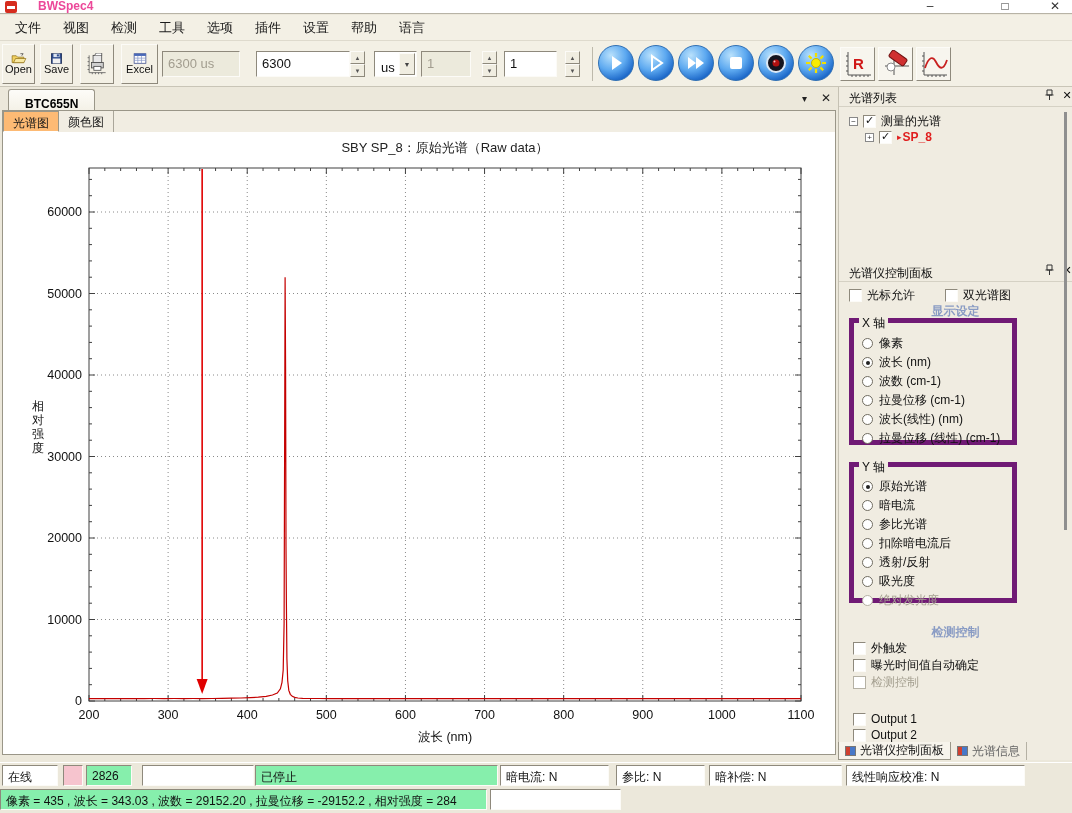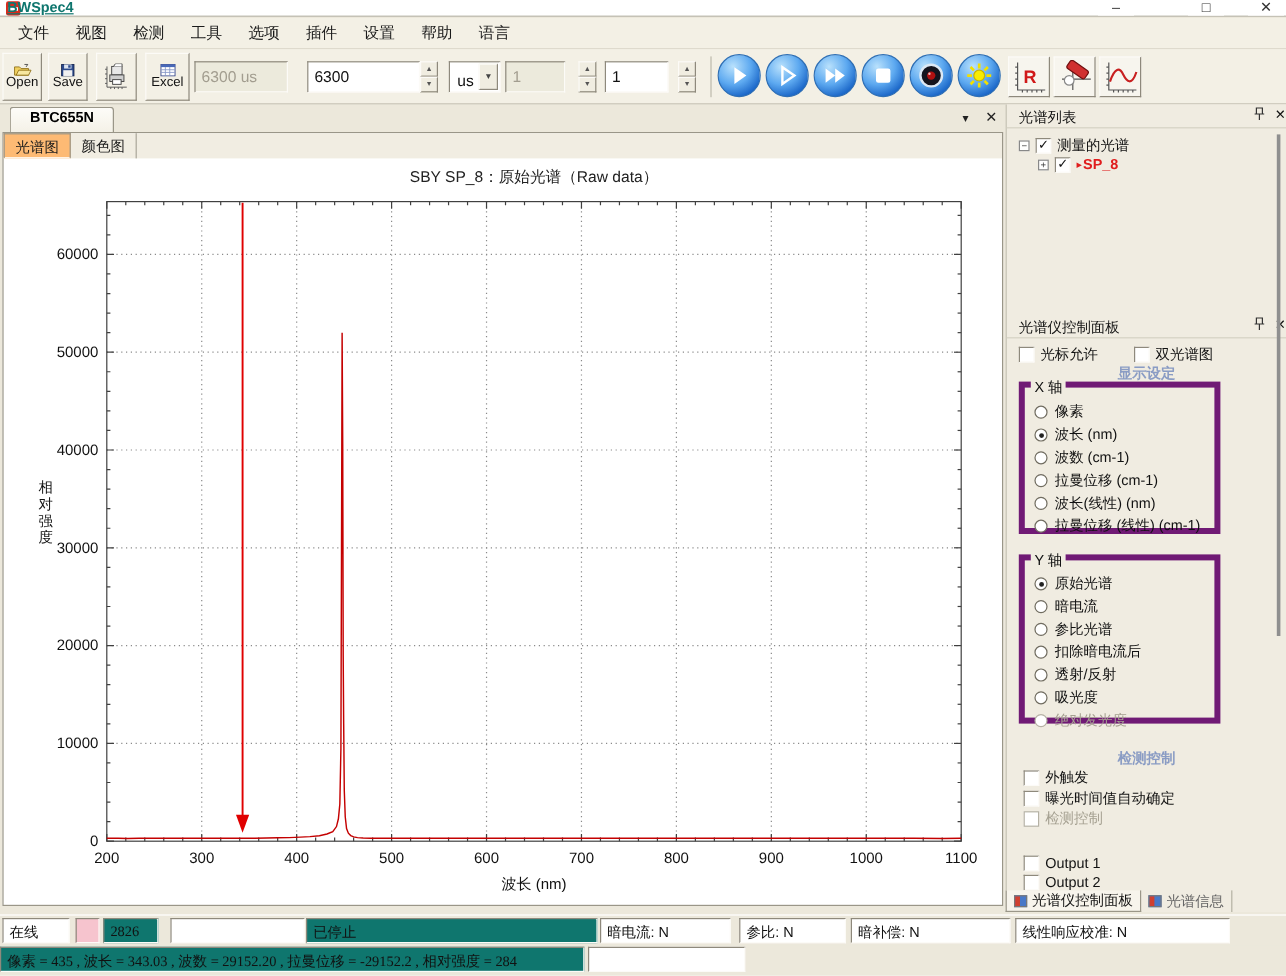--- a/index.html
+++ b/index.html
@@ -6,21 +6,21 @@
   body { margin:0; font-family:"Liberation Sans","DejaVu Sans",sans-serif; }
   #app { position:relative; width:1072px; height:813px; background:#ece8db; overflow:hidden;
          font-size:12px; color:#111; }
 
   
   #titlebar { position:absolute; left:0; top:0; width:1072px; height:14px; background:#fff;
               border-bottom:1px solid #b7b3a6; }
   #app-icon { position:absolute; left:5px; top:1px; width:12px; height:12px; background:#d62c1e;
               border-radius:2px; }
   #app-icon::after{ content:""; position:absolute; left:2px; top:5px; width:8px; height:3px; background:#fff; }
-  #win-title { position:absolute; left:6px; top:-1px; font-size:12px; font-weight:bold; color:#0f766e;text-decoration:underline; }
+  #win-title { position:absolute; left:38px; top:-1px; font-size:12px; font-weight:bold; color:#ec4899; }
   .winbtn { position:absolute; top:-2px; width:30px; height:15px; text-align:center; font-size:12px;
             color:#333; background:#fff; border:none; cursor:default; }
   #btn-min { left:915px; } #btn-max { left:990px; } #btn-close { left:1040px; }
 
   
   #menubar { position:absolute; left:0; top:15px; width:1072px; height:26px; background:#f3f0e5;
              border-bottom:1px solid #dedacd; display:flex; align-items:center; padding-left:4px; }
   .menu-item { padding:0 11px; font-size:13px; line-height:25px; color:#1a1a1a; }
 
   
@@ -43,21 +43,21 @@
            display:flex; align-items:center; justify-content:center; }
   .combo-arrow::before{content:"▼";}
   #tb-sep { position:absolute; left:592px; top:6px; width:1px; height:34px; background:#bdb9ab; }
   .rbtn { position:absolute; top:4px; width:36px; height:36px; border-radius:50%; border:1px solid #2f6fb4;
           background:radial-gradient(circle at 35% 28%, #b9e1fc 0%, #5da9f0 45%, #1a66c8 78%, #0c4ea6 100%);
           padding:0; display:flex; align-items:center; justify-content:center; }
   .sqbtn { position:absolute; top:6px; width:35px; height:34px; background:#f7f5ee; border:1px solid;
            border-color:#fcfbf7 #8e897c #8e897c #fcfbf7; padding:0; display:flex; align-items:center; justify-content:center; }
 
   
-  #tab-doc { position:absolute; left:8px; top:89px; height:31px; padding:1px 16px 0 16px; font-size:12px;
+  #tab-doc { position:absolute; left:8px; top:89px; height:31px; padding:7px 16px 0 16px; font-size:12px;
              font-weight:bold; color:#000; background:linear-gradient(#fdfcf8,#f0ecdf);
              border:1px solid #9a9688; border-bottom:none; border-radius:3px 3px 0 0; }
   #tabstrip-caret { position:absolute; left:796px; top:92px; font-size:10px; color:#222; background:none; border:none; }
   #tabstrip-close { position:absolute; left:815px; top:90px; font-size:12px; color:#222; background:none; border:none; }
   #docpanel { position:absolute; left:2px; top:110px; width:834px; height:645px; background:#fff;
               border:1px solid #9a9688; }
   #subtabs { position:absolute; left:0; top:0; width:832px; height:21px; background:#f1ede2; display:flex; }
   .subtab { height:21px; padding:3px 9px 0 9px; font-size:12px; color:#1a1a1a;
             border-right:1px solid #aaa69a; }
   .subtab.active { background:#fdba74; border:1px solid #9a9688; border-bottom:1px solid #fff; font-weight:normal; }
@@ -106,21 +106,21 @@
   .ptab .mini-icon { width:11px; height:10px; background:#4878c8; border:1px solid #777; margin-right:4px; position:relative; }
   .ptab .mini-icon::before { content:""; position:absolute; left:0; top:0; width:4px; height:100%; background:#d04030; }
   .ptab.inactive { color:#666; }
 
   
   #statusbar1 { position:absolute; left:0; top:762px; width:1072px; height:26px; background:#ece8db;
                 border-top:1px solid #fff; }
   #statusbar2 { position:absolute; left:0; top:788px; width:1072px; height:25px; background:#ece8db; }
   .sseg { position:absolute; top:2px; height:21px; border:1px solid; border-color:#8e897c #fcfbf7 #fcfbf7 #8e897c;
           background:#fff; font-size:12px; padding:3px 5px 0 5px; white-space:nowrap; overflow:hidden; }
-  .sseg.beige { background:#0f766e;font-family:Liberation Serif, serif; }
+  .sseg.beige { background:#86efac; }
   #seg-pink { background:#f6c4ce; }
 </style>
 </head>
 <body>
 
 <div id="app">
 
   <div id="titlebar">
     <div id="app-icon"></div>
     <span id="win-title">BWSpec4</span>

